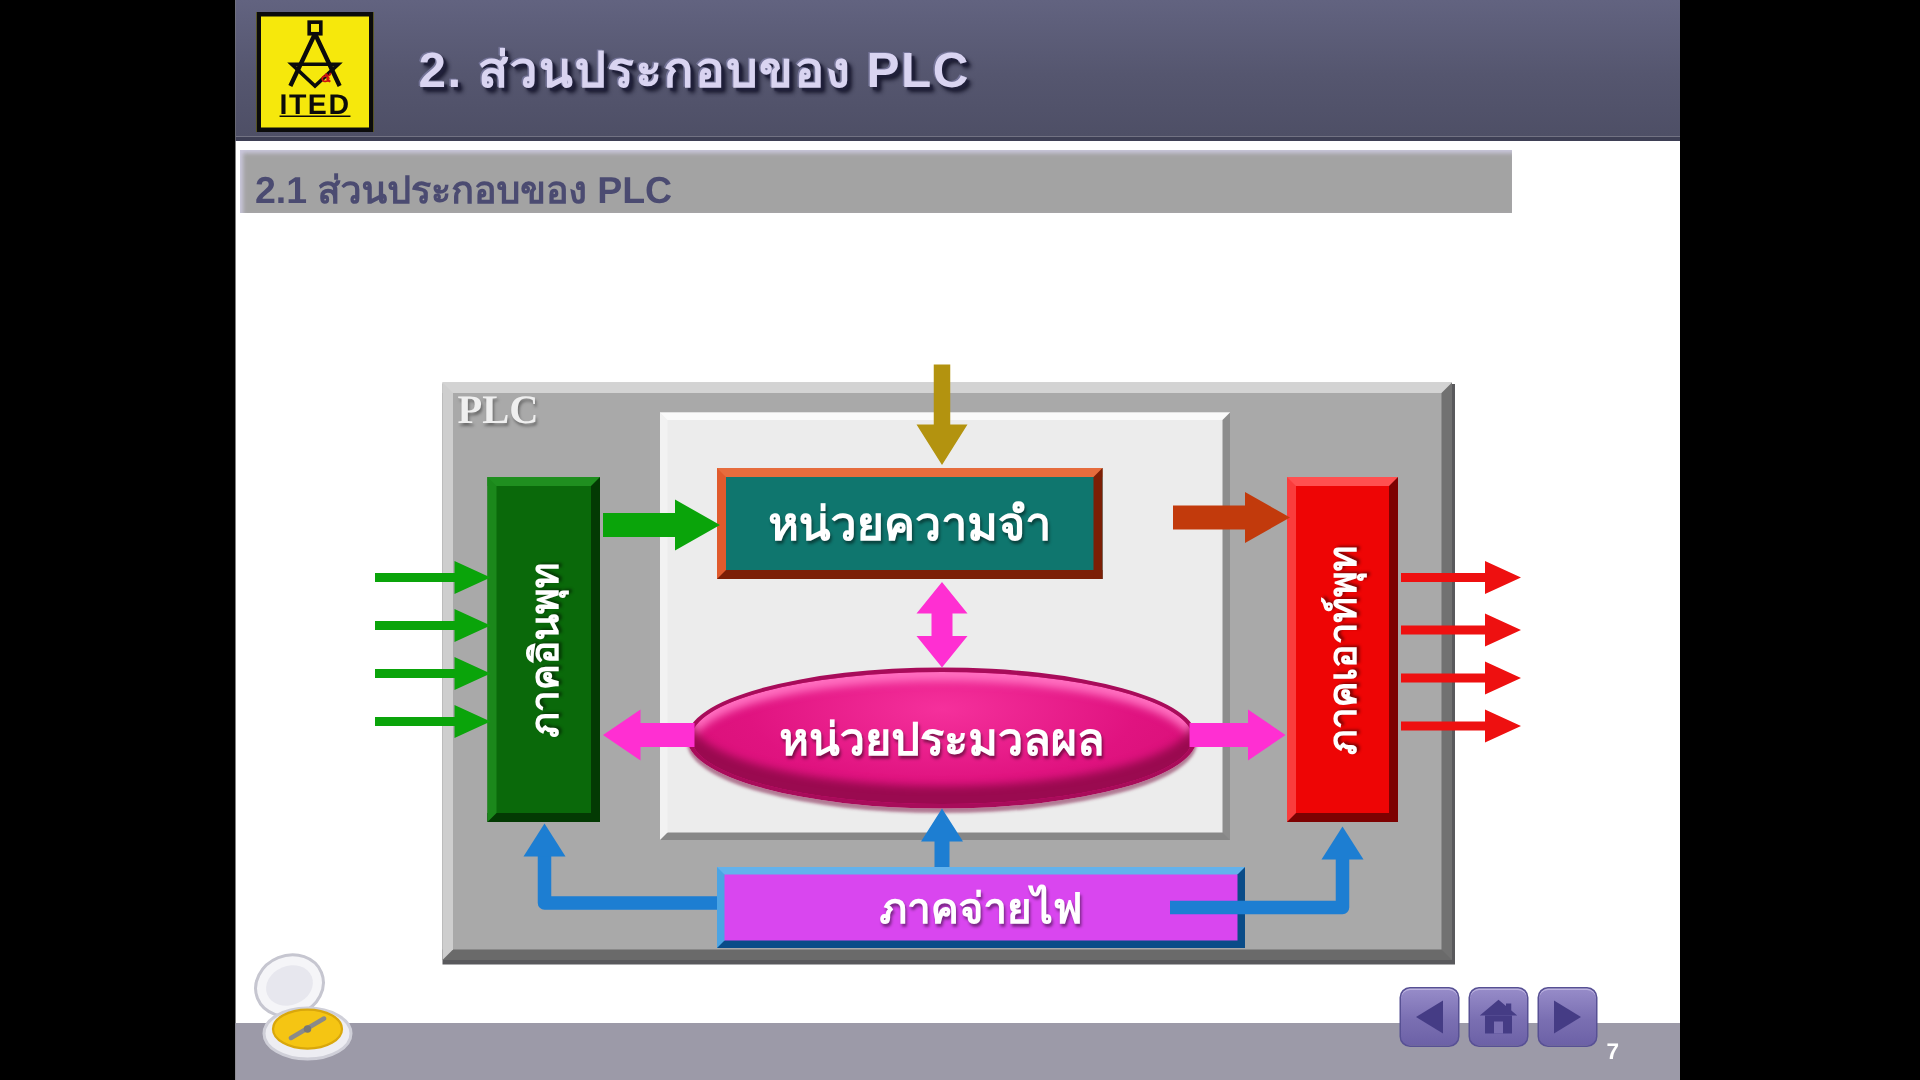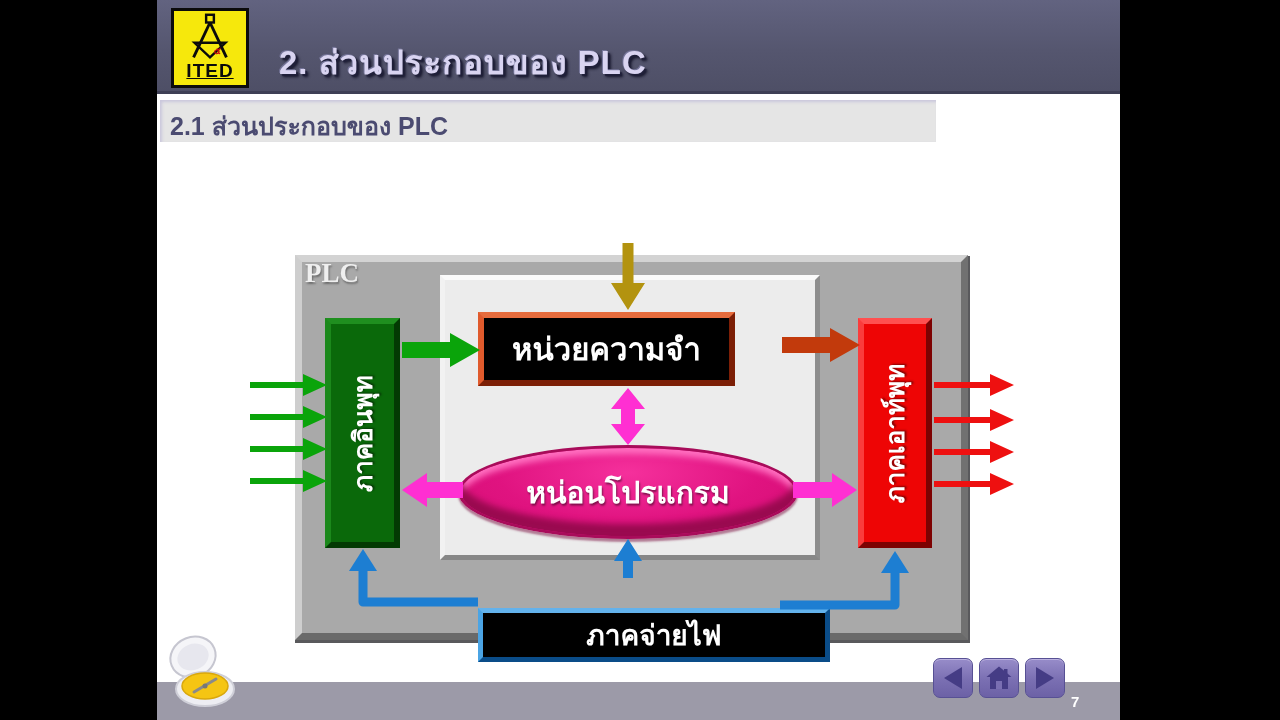--- a/index.html
+++ b/index.html
@@ -8,27 +8,27 @@
   .slide { position:absolute; left:157px; top:0; width:963px; height:720px; background:#ffffff; }
 
   
   .header { position:absolute; left:0; top:0; width:100%; height:94px;
             background:linear-gradient(180deg,#626380 0%,#55566f 55%,#4e4f66 100%);
             border-bottom:3px solid #3e3f55; }
   .logo { position:absolute; left:14px; top:8px; width:78px; height:80px;
           background:#f6e80c; border:3px solid #0b0b0b; display:flex; flex-direction:column;
           align-items:center; justify-content:flex-start; padding-top:2px; }
   .logo-text { font-weight:bold; font-size:19px; letter-spacing:1px; color:#0b0b0b; line-height:1;text-decoration:underline; }
-  .slide-title { position:absolute; left:122px; top:16px; height:94px; line-height:94px;
+  .slide-title { position:absolute; left:122px; top:0; height:94px; line-height:94px;
                  font-size:33px; font-weight:bold; color:#d9d4f1; letter-spacing:1px;
                  text-shadow:-1px -1px 0 #747498, 2px 2px 1px #20203a, 3px 3px 3px #16162a; }
 
   
-  .subtitle-bar { position:absolute; left:3px; top:100px; width:776px; height:42px;
-                  background:#e5e5e5; box-shadow:inset 2px 2px 3px #cac7dc; }
+  .subtitle-bar { position:absolute; left:3px; top:100px; width:848px; height:42px;
+                  background:#a3a3a3; box-shadow:inset 2px 2px 3px #cac7dc; }
   .subtitle { font-size:25px; font-weight:bold; color:#4b4b71; padding:6px 0 0 10px; }
 
   
   .node { position:absolute; display:flex; align-items:center; justify-content:center;
           color:#fff; font-weight:bold; text-shadow:1px 2px 2px rgba(0,0,0,.45); }
   .node-programmer { left:303px; top:175px; width:340px; height:68px; border-radius:12px;
           background:linear-gradient(180deg,#fbbd14 0%,#f3a104 55%,#ef9500 100%);
           border:2px solid #c07c02; box-shadow:6px 6px 0 #ab7527, inset 0 2px 3px #ffe089;
           font-size:30px; z-index:3; }
   .plc-box { position:absolute; left:138px; top:255px; width:673px; height:385px;
@@ -36,28 +36,28 @@
           border-color:#d3d3d3 #717171 #6a6a6a #cecece; box-shadow:1px 2px 0 1px #59595c; z-index:1; }
   .plc-label { position:absolute; left:148px; top:258px; font-size:27px; font-weight:bold;
           color:#efefef; text-shadow:1px 2px 2px #6d6d6d; z-index:2;font-family:Liberation Serif, serif; }
   .inner-panel { position:absolute; left:283px; top:275px; width:380px; height:285px;
           background:#ececec; border:5px solid; border-color:#fafafa #8d8d8d #878787 #f2f2f2; z-index:2; }
   .node-input { left:168px; top:318px; width:75px; height:230px; background:#0a690a;
           border:6px solid; border-color:#1f8f1f #033a03 #033a03 #1b881b; font-size:26px; z-index:3; }
   .node-output { left:701px; top:318px; width:74px; height:230px; background:#ee0505;
           border:6px solid; border-color:#ff5050 #7d0202 #7d0202 #fa3c3c; font-size:26px; z-index:3; }
   .vtext { transform:rotate(-90deg); white-space:nowrap; }
-  .node-memory { left:321px; top:312px; width:257px; height:74px; background:#000000;
+  .node-memory { left:321px; top:312px; width:257px; height:74px; background:#0f766e;
           border:6px solid; border-color:#e66c3d #7c1f06 #7c1f06 #e05a2c; font-size:31px; z-index:3; }
   .node-cpu { left:301px; top:445px; width:340px; height:94px; border-radius:50%;
           background:radial-gradient(ellipse at 50% 28%,#f5309c 0%,#e01380 55%,#d40e74 100%);
           border:3px solid #a80c5a;
           box-shadow:inset 0 -12px 6px #9a0a50, inset 0 6px 6px #ff6fc0, 0 3px 2px rgba(120,10,60,.5);
           font-size:30px; z-index:3; }
-  .node-power { left:321px; top:608px; width:352px; height:54px; background:#000000;
+  .node-power { left:321px; top:578px; width:352px; height:54px; background:#d946ef;
           border:5px solid; border-color:#63b2ec #0a4c88 #0a4c88 #4ba4e4; font-size:28px; z-index:3; }
 
   .arrows { position:absolute; left:0; top:0; width:963px; height:720px; z-index:4; pointer-events:none; }
 
   
   .footer { position:absolute; left:0; top:682px; width:963px; height:38px; background:#9c9aa8; z-index:1; }
   .compass { position:absolute; left:6px; top:633px; z-index:5; }
   .nav { position:absolute; left:776px; top:658px; display:flex; gap:6px; z-index:6; }
   .nav-btn { width:40px; height:40px; border-radius:7px; border:1px solid #575094;
           background:linear-gradient(180deg,#9density 0%,#6f64a8 100%);
@@ -93,21 +93,21 @@
       <div class="subtitle">2.1 ส่วนประกอบของ PLC</div>
     </div>
 
     <div class="plc-box"></div>
     <div class="plc-label">PLC</div>
     <div class="inner-panel"></div>
     <div class="node node-input">
       <span class="vtext">ภาคอินพุท</span>
     </div>
     <div class="node node-memory">หน่วยความจำ</div>
-    <div class="node node-cpu">หน่อนโปรแกรม</div>
+    <div class="node node-cpu">หน่วยประมวลผล</div>
     <div class="node node-output">
       <span class="vtext">ภาคเอาท์พุท</span>
     </div>
     <div class="node node-power">ภาคจ่ายไฟ</div>
 
     <svg class="arrows" viewBox="0 0 963 720">
 
       <polygon points="465.5,243 476.5,243 476.5,283 488,283 471,310 454,283 465.5,283" fill="#b3930f"></polygon>
 
       <polygon points="93,382 146,382 146,374 170,385 146,396 146,388 93,388" fill="#0aa40a"></polygon>

